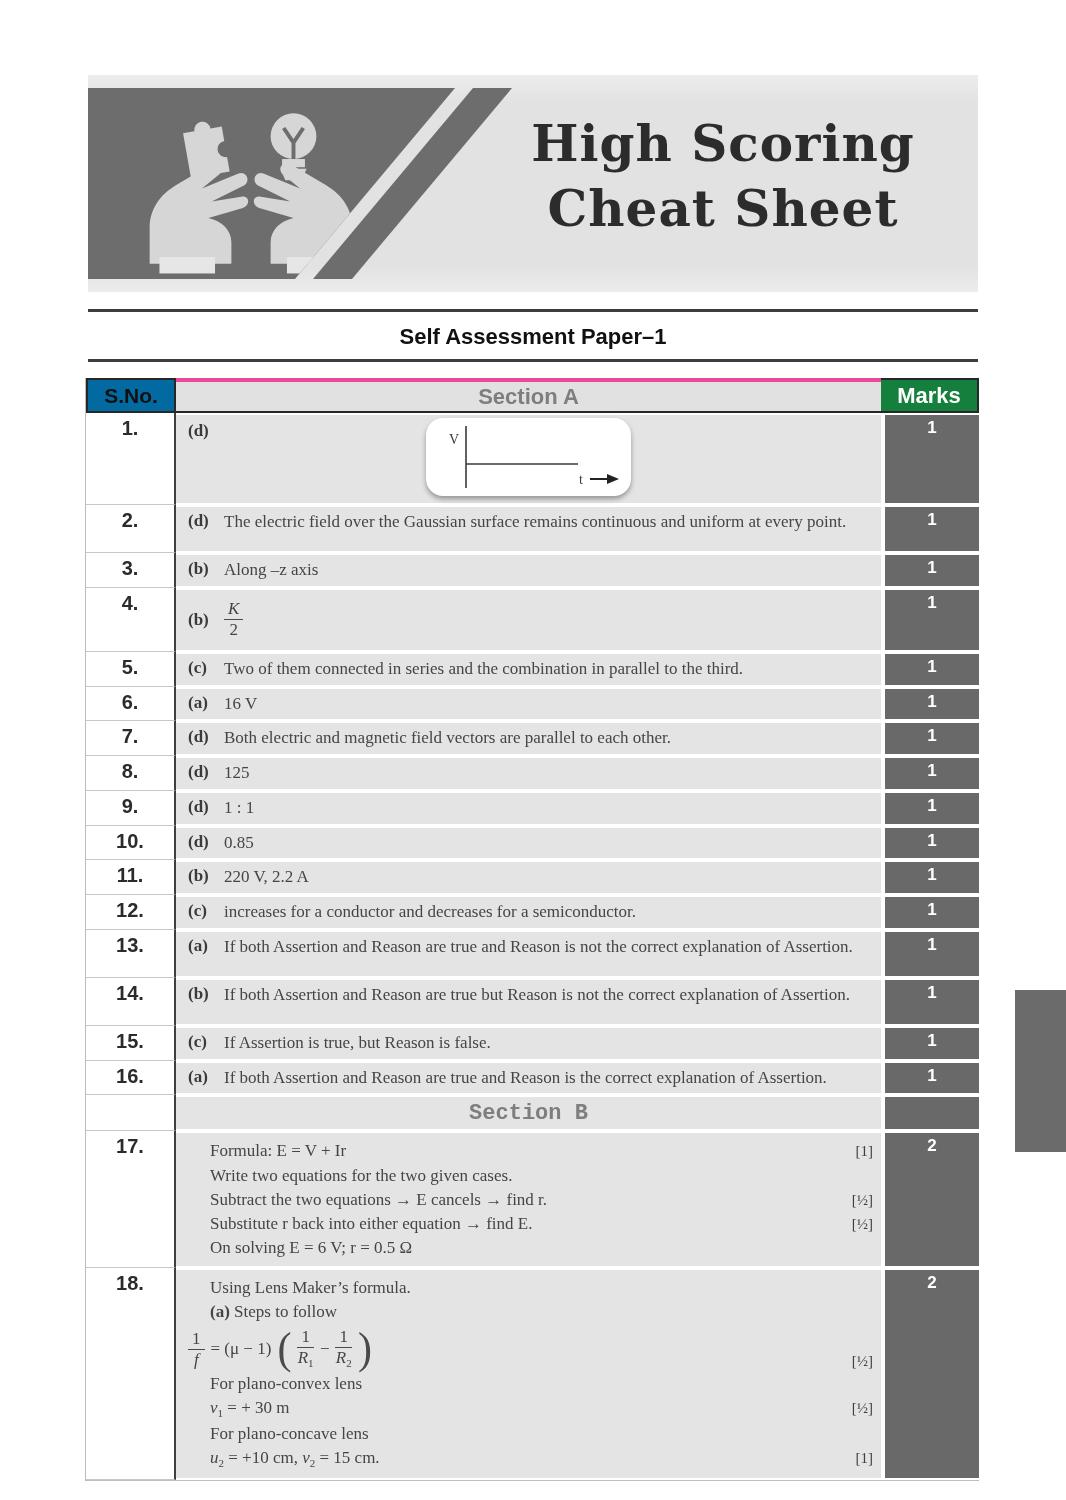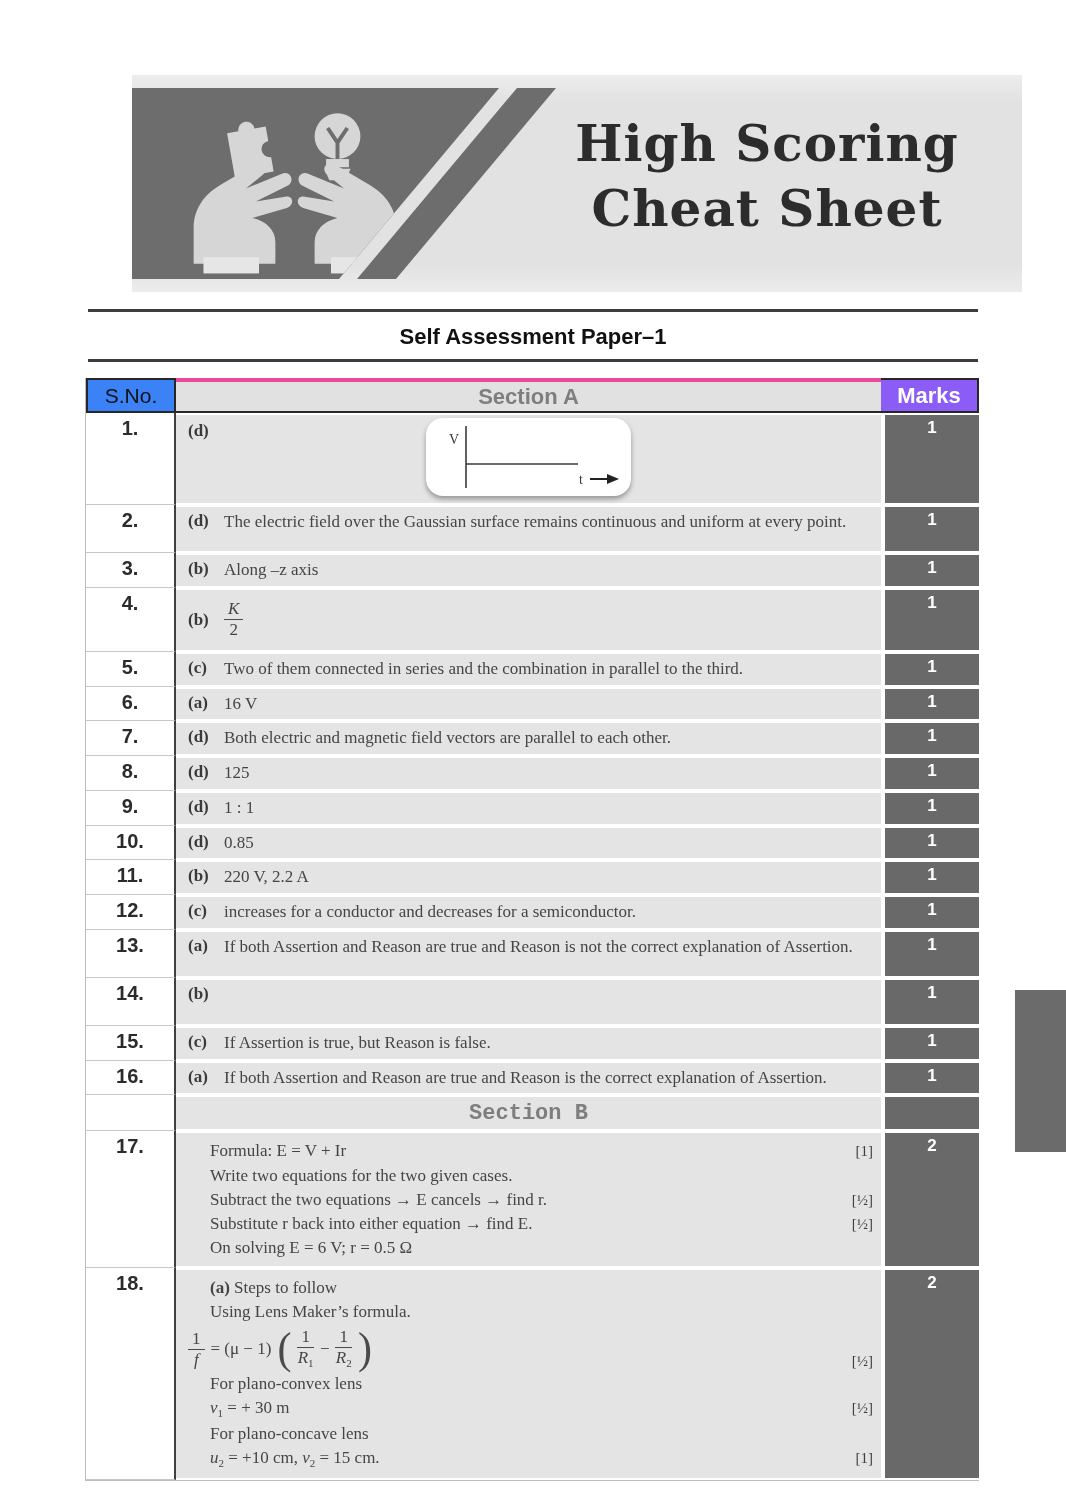--- a/index.html
+++ b/index.html
@@ -2,21 +2,21 @@
 <html><head>
 <meta charset="utf-8">
 <style>
   html,body{margin:0;padding:0;}
   body{
     width:1066px;height:1500px;position:relative;background:#ffffff;
     font-family:"Liberation Sans",sans-serif;color:#2b2b2b;overflow:hidden;
   }
   
   .banner{position:absolute;left:88px;top:75px;width:890px;height:217px;
-    background:linear-gradient(#ededed,#e2e2e2 12%,#e2e2e2 88%,#ececec);margin-left:44px;}
+    background:linear-gradient(#ededed,#e2e2e2 12%,#e2e2e2 88%,#ececec);}
   .banner-darkbox{position:absolute;left:0;top:13px;bottom:13px;width:367px;
     background:#6d6d6d;
     clip-path:polygon(0 0,367px 0,207px 100%,0 100%);}
   .banner-stripe{position:absolute;left:0;top:13px;bottom:13px;width:430px;
     background:#6d6d6d;
     clip-path:polygon(385px 0,424px 0,264px 100%,225px 100%);}
   .banner-title{position:absolute;left:380px;right:0;top:0;bottom:16px;
     display:flex;flex-direction:column;align-items:center;justify-content:center;
     font-family:"DejaVu Serif",serif;font-weight:bold;color:#2c2c2c;
     font-size:50px;line-height:1.3;letter-spacing:1px;}
@@ -25,26 +25,26 @@
   .subtitle-block{position:absolute;left:88px;top:309px;width:890px;
     border-top:3px solid #3d3d3d;border-bottom:3px solid #3d3d3d;
     text-align:center;padding:12px 0 9px;}
   .subtitle-block .subtitle{font-size:22px;font-weight:bold;color:#111;}
   
   .page-tab{position:absolute;left:1015px;top:990px;width:51px;height:162px;background:#6b6b6b;}
   
   .answer-table{position:absolute;left:85px;top:378px;width:893px;
     display:grid;grid-template-columns:90px 1fr 98px;
     border-left:1px solid #bdbdbd;border-bottom:1px solid #bdbdbd;}
-  .h-sno{background:#3b82f6;border:2px solid #272727;display:flex;align-items:center;
-    justify-content:center;font-weight:normal;font-size:21px;color:#111;height:31px;}
+  .h-sno{background:#0369a1;border:2px solid #272727;display:flex;align-items:center;
+    justify-content:center;font-weight:bold;font-size:21px;color:#111;height:31px;}
   .h-sec{background:#e1e1e1;border-top:4px solid #ec4899;border-bottom:2px solid #272727;
     display:flex;align-items:center;justify-content:center;font-weight:bold;
     font-size:22px;color:#7e7e7e;}
-  .h-marks{background:#8b5cf6;border-top:2px solid #272727;border-bottom:2px solid #272727;
+  .h-marks{background:#15803d;border-top:2px solid #272727;border-bottom:2px solid #272727;
     border-right:2px solid #272727;display:flex;align-items:center;justify-content:center;
     font-weight:bold;font-size:22px;color:#fff;}
   .c-sno{background:#fff;border-right:2.5px solid #3f3f3f;border-bottom:1px solid #c8c8c8;
     display:flex;justify-content:center;align-items:flex-start;
     padding-top:4px;font-weight:bold;font-size:20px;color:#2b2b2b;}
   .c-ans{display:flex;flex-direction:column;padding:2px 0;background:#fff;}
   .c-marks{display:flex;flex-direction:column;padding:2px 0 2px 4px;background:#fff;}
   .ansbox{flex:1;background:#e4e4e4;font-family:"Liberation Serif",serif;
     font-size:17px;color:#454545;}
   .markbox{flex:1;background:#696969;color:#fff;font-weight:bold;font-size:17px;
@@ -280,20 +280,21 @@
     </div>
   </div>
   <div class="c-marks">
       <div class="markbox">1</div>
     </div>
 
   <div class="c-sno">14.</div>
   <div class="c-ans">
     <div class="ansbox simple mh44">
       <span class="opt">(b)</span>
+      <span class="txt">If both Assertion and Reason are true but Reason is not the correct explanation of Assertion.</span>
     </div>
   </div>
   <div class="c-marks">
       <div class="markbox">1</div>
     </div>
 
   <div class="c-sno">15.</div>
   <div class="c-ans">
     <div class="ansbox simple mh27">
       <span class="opt">(c)</span>
@@ -348,28 +349,28 @@
         </div>
     </div>
   </div>
   <div class="c-marks">
       <div class="markbox">2</div>
     </div>
 
   <div class="c-sno">18.</div>
   <div class="c-ans">
     <div class="ansbox qbox q18box">
+      <div class="qline">
+          <span>Using Lens Maker’s formula.</span>
+          <span class="qmark"></span>
+        </div>
       <div class="qline">
         <span><b>(a)</b> <span>Steps to follow</span></span>
         <span class="qmark"></span>
       </div>
-      <div class="qline">
-          <span>Using Lens Maker’s formula.</span>
-          <span class="qmark"></span>
-        </div>
       <div class="formula-row">
         <span class="formula">
           <span class="frac">
               <span class="num">1</span>
               <span class="den"><i>f</i></span>
             </span>
           <span>= (μ − 1)</span>
           <span class="paren">(</span>
           <span class="frac">
               <span class="num">1</span>

